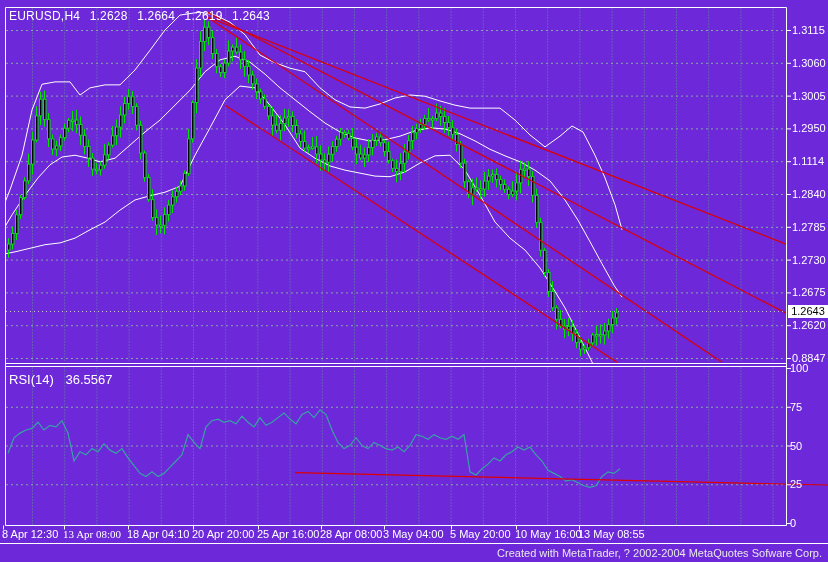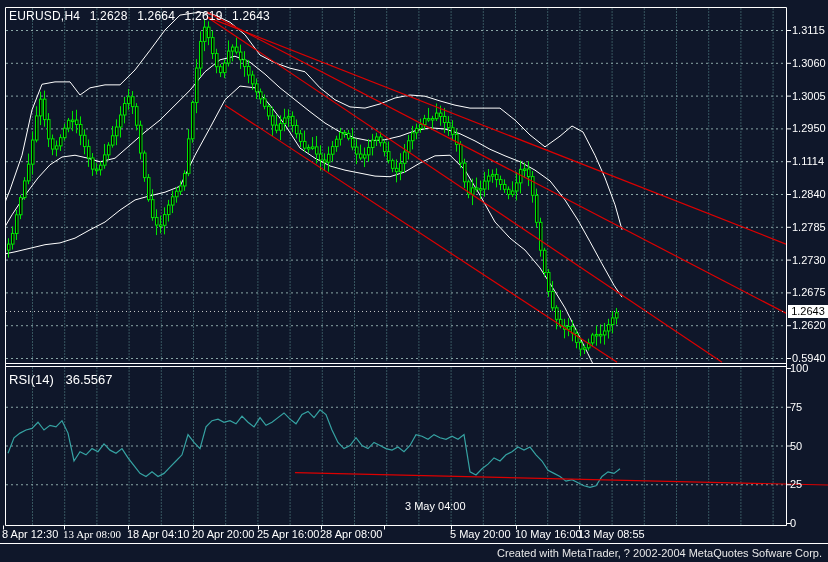--- a/index.html
+++ b/index.html
@@ -1,16 +1,16 @@
 <!DOCTYPE html>
 <html><head>
 <meta charset="utf-8">
 <style>
   html,body{margin:0;padding:0;background:#000;}
-  #root{position:relative;width:828px;height:562px;background:#0f172a;overflow:hidden;
+  #root{position:relative;width:828px;height:562px;background:#6d28d9;overflow:hidden;
         font-family:"Liberation Sans","DejaVu Sans",sans-serif;}
   #chart-svg{position:absolute;left:0;top:0;}
   .lbl{position:absolute;color:#fff;font-size:11px;line-height:11px;white-space:nowrap;}
   #hdr{position:absolute;left:9px;top:9px;color:#fff;font-size:12px;letter-spacing:0.2px;}
   #hdr span{margin-right:6px;}
   #rsi-hdr{position:absolute;left:9px;top:372px;color:#fff;font-size:13px;}
   #rsi-hdr span{margin-right:8px;}
   #price-box{position:absolute;left:788px;width:40px;height:13px;background:#fff;color:#000;
              font-size:11px;line-height:13px;text-align:center;}
   #status-text{position:absolute;right:6px;top:547px;color:#e8e8e8;font-size:11px;}
@@ -457,37 +457,37 @@
       <div class="lbl" style="left: 792px; top: 25px;">1.3115</div>
       <div class="lbl" style="left: 792px; top: 57.8px;">1.3060</div>
       <div class="lbl" style="left: 792px; top: 90.6px;">1.3005</div>
       <div class="lbl" style="left: 792px; top: 123.4px;">1.2950</div>
       <div class="lbl" style="left: 792px; top: 156.2px;">1.1114</div>
       <div class="lbl" style="left: 792px; top: 189px;">1.2840</div>
       <div class="lbl" style="left: 792px; top: 221.8px;">1.2785</div>
       <div class="lbl" style="left: 792px; top: 254.6px;">1.2730</div>
       <div class="lbl" style="left: 792px; top: 287.4px;">1.2675</div>
       <div class="lbl" style="left: 792px; top: 320.2px;">1.2620</div>
-      <div class="lbl" style="left: 792px; top: 353px;">0.5940</div>
+      <div class="lbl" style="left: 792px; top: 353px;">0.8847</div>
     </div>
   <div id="rsi-axis-labels">
       <div class="lbl" style="left: 790px; top: 363px;">100</div>
       <div class="lbl" style="left: 790px; top: 401.75px;">75</div>
       <div class="lbl" style="left: 790px; top: 440.5px;">50</div>
       <div class="lbl" style="left: 790px; top: 479.25px;">25</div>
       <div class="lbl" style="left: 790px; top: 518px;">0</div>
     </div>
   <div id="time-axis">
       <div class="lbl" style="left: 2px; top: 529px;">8 Apr 12:30</div>
       <div class="lbl" style="left: 63px; top: 529px; font-family: Liberation Serif, serif;">13 Apr 08:00</div>
       <div class="lbl" style="left: 127px; top: 529px;">18 Apr 04:10</div>
       <div class="lbl" style="left: 192px; top: 529px;">20 Apr 20:00</div>
       <div class="lbl" style="left: 257px; top: 529px;">25 Apr 16:00</div>
       <div class="lbl" style="left: 320px; top: 529px;">28 Apr 08:00</div>
-      <div class="lbl" style="left: 383px; top: 501px; margin-left: 22px;">3 May 04:00</div>
+      <div class="lbl" style="left: 383px; top: 529px;">3 May 04:00</div>
       <div class="lbl" style="left: 450px; top: 529px;">5 May 20:00</div>
       <div class="lbl" style="left: 515px; top: 529px;">10 May 16:00</div>
       <div class="lbl" style="left: 578px; top: 529px;">13 May 08:55</div>
     </div>
 
   <div id="price-box" style="top: 304.984px;">1.2643</div>
 
   <div id="status-text">Created with MetaTrader, ? 2002-2004 MetaQuotes Sofware Corp.</div>
 </div>
 

